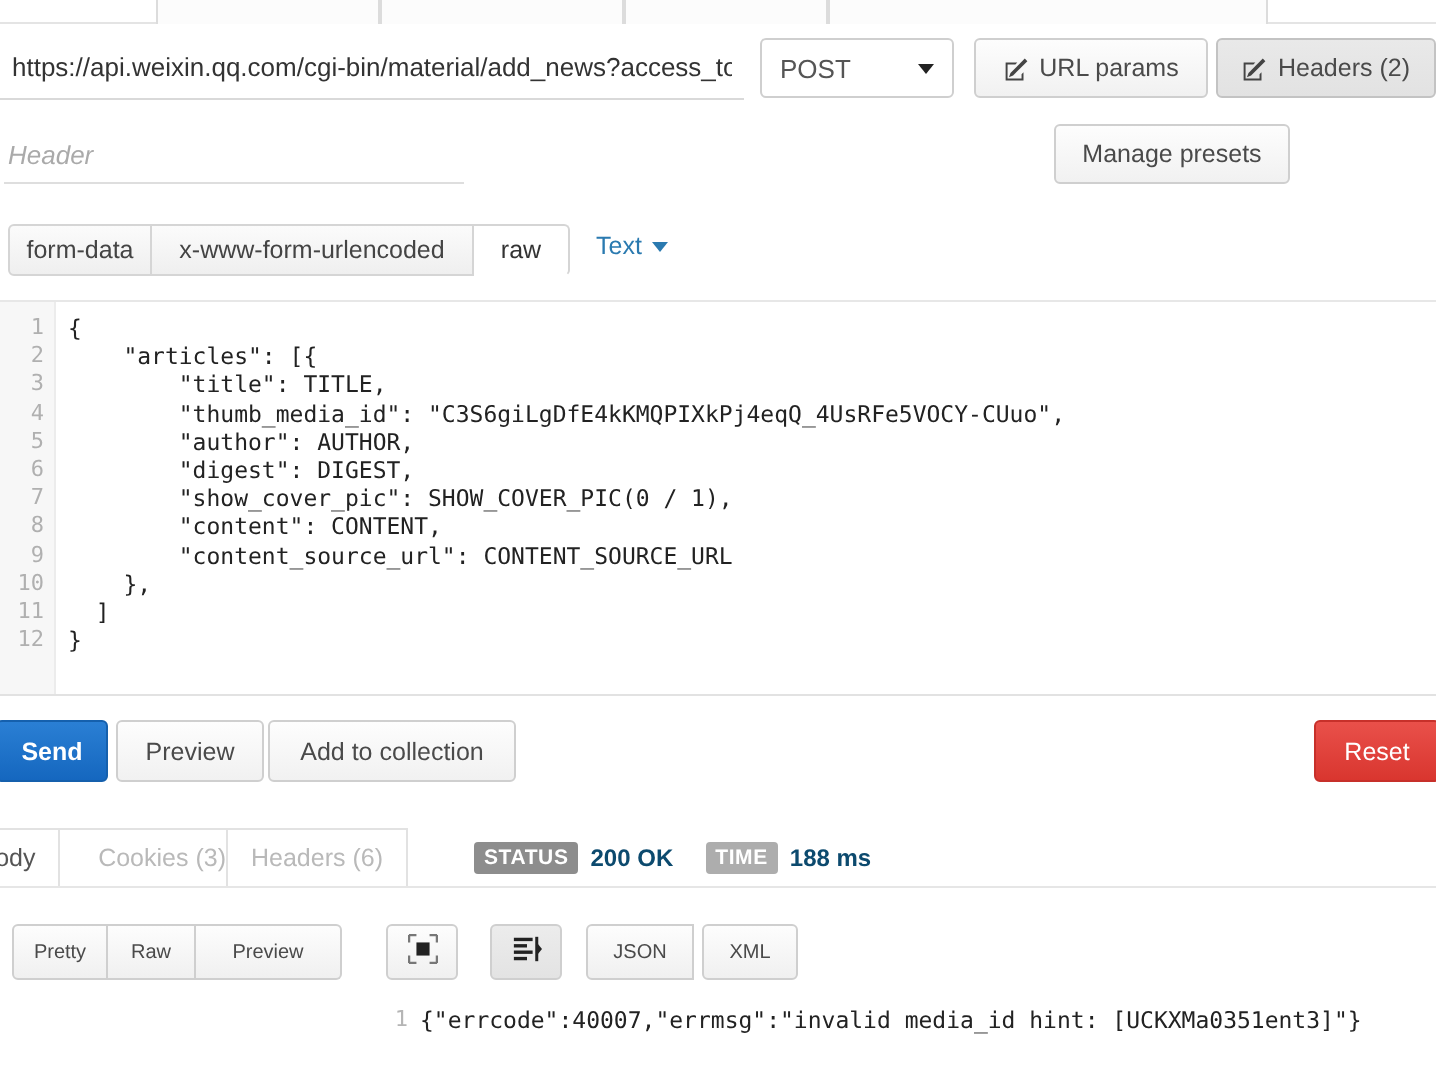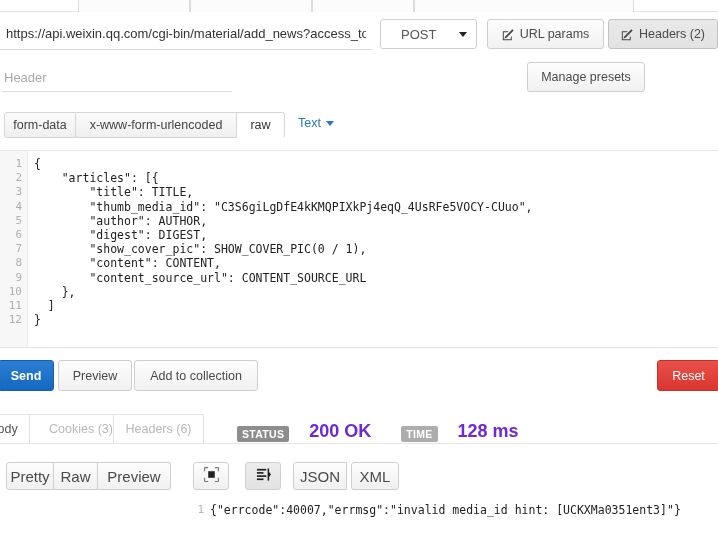--- a/index.html
+++ b/index.html
@@ -37,21 +37,21 @@
     font-family: "Liberation Sans", sans-serif;
     font-size: 13px; color: #333;
     padding: 0 6px 0 6px;
     outline: none;
   }
   .method-select {
     position: absolute; left: 380px; top: 1px; width: 97px; height: 30px;
     border: 1px solid #cfcfcf; border-radius: 3px;
     background: #fff;
     font-family: "Liberation Sans", sans-serif; font-size: 13px;
-    color: #555; padding-left: 20px;
+    color: #555; padding-left: 9px;
     display: flex; align-items: center;
   }
   .method-select .caret {
     position: absolute; right: 9px; top: 12px;
     width: 0; height: 0;
     border-left: 4px solid transparent;
     border-right: 4px solid transparent;
     border-top: 5px solid #222;
   }
   .btn-gray {
@@ -75,21 +75,21 @@
   
   .hv-row { position: absolute; left: 0; top: 60px; width: 718px; height: 46px; }
   .hv-input {
     position: absolute; top: 4px; height: 28px;
     border: none; border-bottom: 1px solid #dedede;
     background: transparent; outline: none;
     font-family: "Liberation Sans", sans-serif; font-size: 13px;
     color: #333; padding-left: 2px;
   }
   .hv-input::placeholder { color: #aaa; }
-  .hv-header { left: 2px; width: 230px; }
+  .hv-header { left: 2px; width: 230px; font-style: italic; }
   .hv-value  { left: 243px; width: 230px; }
   .btn-presets { position: absolute; left: 527px; top: 2px; width: 118px; height: 30px; }
 
   
   .bodytab-row { position: absolute; left: 0; top: 112px; width: 718px; height: 28px; }
   .bt {
     position: absolute; top: 0; height: 26px;
     border: 1px solid #d5d5d5;
     background: linear-gradient(#fbfbfb, #efefef);
     font-size: 12.5px; color: #444;
@@ -177,39 +177,39 @@
     display: flex; align-items: center; justify-content: center;
     background: #fff; cursor: pointer;
   }
   .rtab.sel { color: #555; background: #fff; }
   .rtab.dim { color: #b9b9b9; }
   .rtab0 { left: -22px; width: 52px; border-left: none; }
   .rtab1 { left: 30px;  width: 84px; border-left: none; justify-content: flex-end;}
   .rtab2 { left: 114px; width: 90px; border-left: none;}
   .badges {
     position: absolute; left: 237px; top: 13px;
-    display: flex; align-items: flex-end; gap: 20px;
+    display: flex; align-items: center; gap: 6px;
     font-size: 12.5px;
   }
   .badge {
     color: #fff; font-size: 10.5px; font-weight: bold;
     padding: 2px 5px 2px 5px; border-radius: 2px;
     letter-spacing: 0.3px;
   }
   .badge.status { background: #8d8d8d; }
   .badge.time   { background: #adadad; }
-  .badge-val { color: #6d28d9; font-weight: bold; font-size: 18px; margin-right: 10px; }
+  .badge-val { color: #0c4a6e; font-weight: bold; font-size: 12px; margin-right: 10px; }
 
   
   .resp-toolbar { position: absolute; left: 0; top: 462px; width: 718px; height: 32px; }
   .rb {
     position: absolute; top: 0; height: 28px;
     border: 1px solid #cfcfcf;
     background: linear-gradient(#fdfdfd, #f0f0f0);
-    font-size: 15px; color: #4a4a4a;
+    font-size: 10px; color: #4a4a4a;
     display: flex; align-items: center; justify-content: center;
     cursor: pointer;
   }
   .rb-pretty  { left: 6px;   width: 48px; border-radius: 3px 0 0 3px; }
   .rb-raw     { left: 54px;  width: 44px; border-left: none; }
   .rb-preview { left: 98px;  width: 73px; border-left: none; border-radius: 0 3px 3px 0; }
   .rb-expand  { left: 193px; width: 36px; border-radius: 3px; }
   .rb-wrap    { left: 245px; width: 36px; border-radius: 3px; background: linear-gradient(#ececec,#e3e3e3); }
   .rb-json    { left: 293px; width: 54px; border-radius: 3px 0 0 3px; }
   .rb-xml     { left: 351px; width: 48px; border-radius: 3px; }
@@ -346,21 +346,21 @@
     <div class="rtab rtab1 dim">
       <span>Cookies (3)</span>
     </div>
     <div class="rtab rtab2 dim">
       <span>Headers (6)</span>
     </div>
     <div class="badges">
       <span class="badge status">STATUS</span>
       <span class="badge-val">200 OK</span>
       <span class="badge time">TIME</span>
-      <span class="badge-val">128 ms</span>
+      <span class="badge-val">188 ms</span>
     </div>
   </div>
 
   <div class="resp-toolbar">
     <div class="rb rb-pretty">
       <span>Pretty</span>
     </div>
     <div class="rb rb-raw">
       <span>Raw</span>
     </div>

